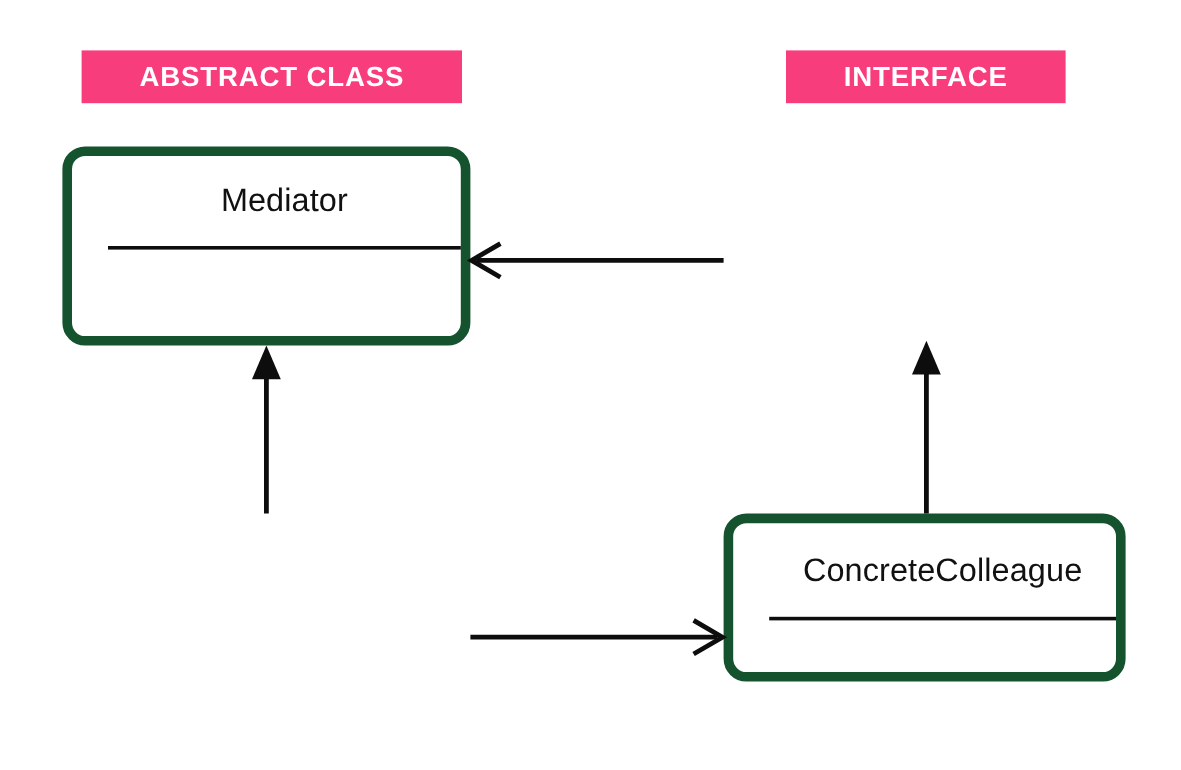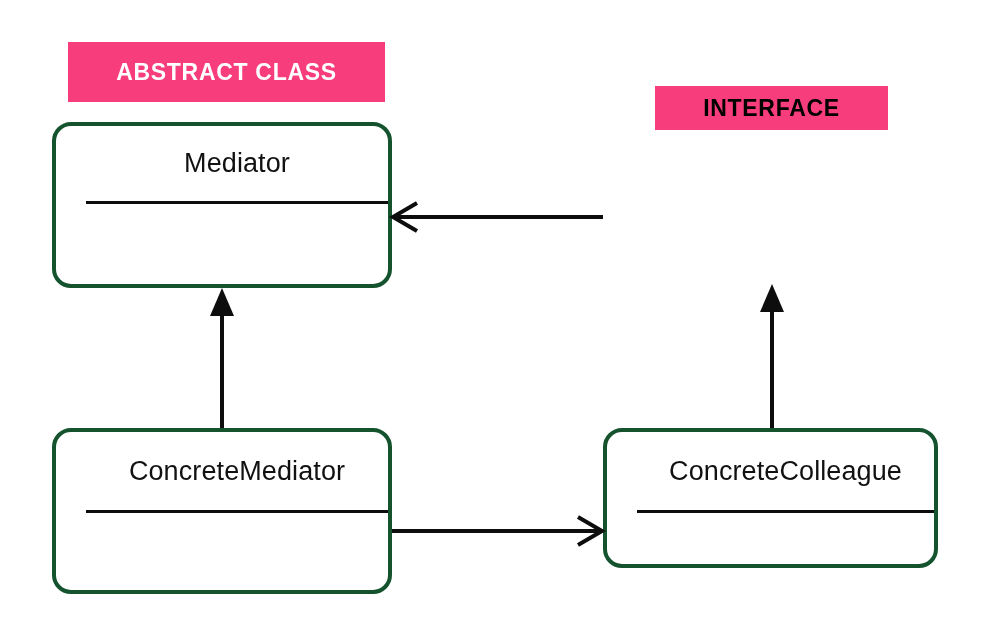--- a/index.html
+++ b/index.html
@@ -30,35 +30,35 @@
     font-size: 23px;
     letter-spacing: 0.7px;
     line-height: 1;
     box-sizing: border-box;
     user-select: none;
   }
   #banner-abstract-class {
     left: 68px;
     top: 42px;
     width: 317px;
-    height: 60px;
+    height: 44px;
   }
   #banner-interface {
     left: 655px;
     top: 42px;
     width: 233px;
     height: 44px;
   }
 
   
   .uml-box {
     position: absolute;
     box-sizing: border-box;
     background: #ffffff;
-    border: 4px solid #14532d;
+    border: 8px solid #14532d;
     border-radius: 19px;
     display: flex;
     flex-direction: column;
     z-index: 3;
     padding-left: 30px;
   }
   .uml-title {
     display: flex;
     align-items: center;
     justify-content: center;
@@ -112,38 +112,32 @@
 </style>
 </head>
 <body>
 
 <div id="canvas" style="background: rgb(255, 255, 255);">
 
   <div class="banner" id="banner-abstract-class" style="background: rgb(248, 61, 125); color: rgb(255, 255, 255);">
     <span>ABSTRACT CLASS</span>
   </div>
 
-  <div class="banner" id="banner-interface" style="background: rgb(248, 61, 125); color: #000000; margin-top: 44px;">
+  <div class="banner" id="banner-interface" style="background: rgb(248, 61, 125); color: #ffffff;">
     <span>INTERFACE</span>
   </div>
 
   <div class="uml-box" id="box-mediator">
     <div class="uml-title">
       <span>Mediator</span>
     </div>
     <div class="uml-body"></div>
   </div>
 
 
-  <div class="uml-box" id="box-concrete-mediator">
-    <div class="uml-title">
-      <span>ConcreteMediator</span>
-    </div>
-    <div class="uml-body"></div>
-  </div>
 
   <div class="uml-box" id="box-concrete-colleague">
     <div class="uml-title">
       <span>ConcreteColleague</span>
     </div>
     <div class="uml-body"></div>
   </div>
 
   <svg id="edges" viewBox="0 0 984 642">
 

